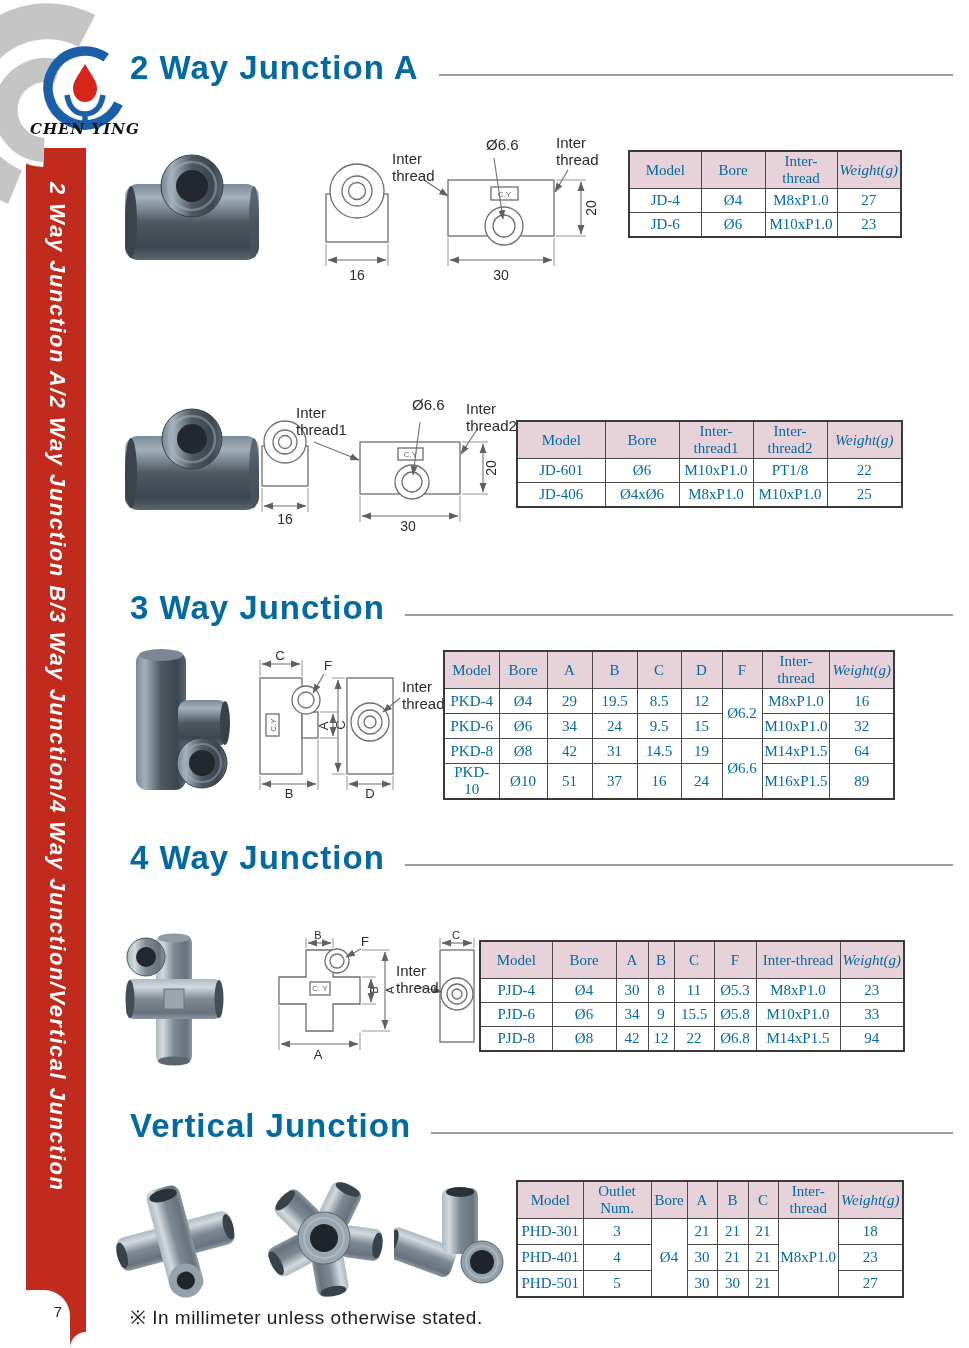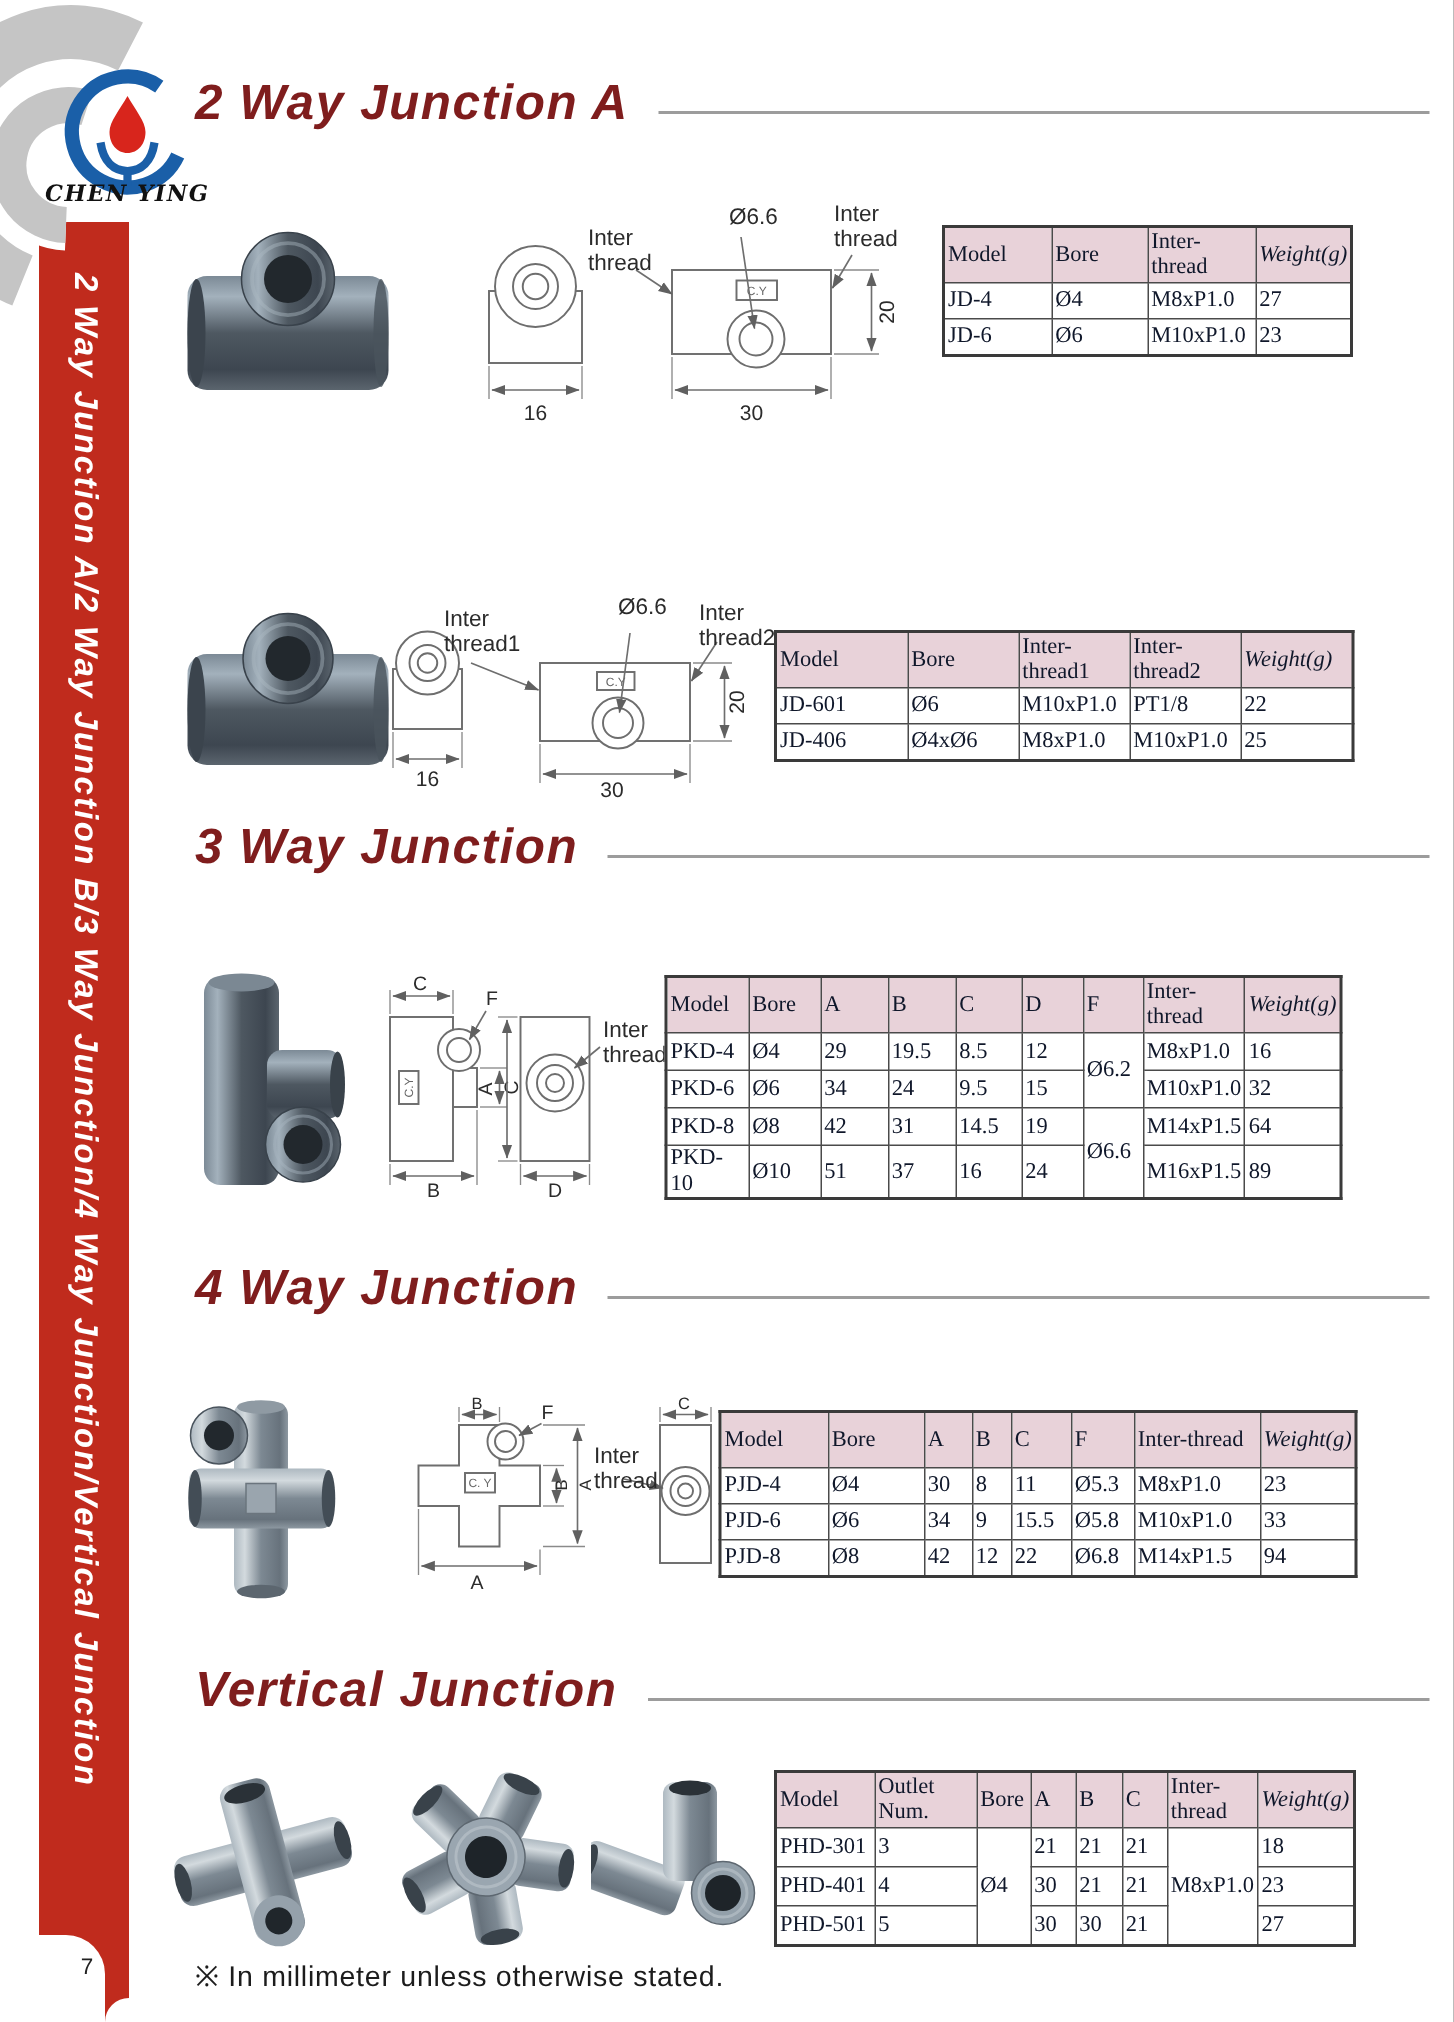--- a/index.html
+++ b/index.html
@@ -16,26 +16,26 @@
          border-top-left-radius:16px;}
   .pagenum{position:absolute;left:44px;top:1303px;width:28px;text-align:center;
          font-size:15px;color:#222;}
   .corner{position:absolute;left:0;top:0;}
   .logo{position:absolute;left:30px;top:36px;}
   .brand{position:absolute;left:30px;top:120px;width:118px;text-align:left;
          font-family:"DejaVu Serif",serif;font-style:italic;font-weight:bold;
          font-size:15px;letter-spacing:1px;color:#111;}
   
   .sec-title{position:absolute;left:130px;right:16px;display:flex;align-items:flex-start;gap:20px;}
-  .sec-title .t{font-size:33px;font-weight:bold;font-style:italic;color:#7f1d1d;
+  .sec-title .t{font-size:33px;font-weight:bold;color:#0369a1;
                 white-space:nowrap;letter-spacing:1px;line-height:40px;}
   .rule{flex:1;height:2px;background:#9c9c9c;margin-top:26px;}
   
   .spec{position:absolute;border-collapse:collapse;background:#fff;
-        font-family:"Liberation Serif",serif;color:#0f172a;text-align:left;
+        font-family:"Liberation Serif",serif;color:#0369a1;text-align:center;
         border:2px solid #3a3a3a;table-layout:fixed;}
   .spec th,.spec td{border:1px solid #4a4a4a;padding:0 2px;overflow:hidden;}
   .spec th{background:#e8d2d9;font-weight:normal;font-size:15px;line-height:1.12;height:36px;}
   .spec td{font-size:15px;height:23px;}
   .tc td{height:24px;}
   .te td{height:25px;margin-left:12px;}
   .nw{white-space:nowrap;font-style:italic;}
   
   .diag{position:absolute;}
   .ln{fill:#fff;stroke:#6e6e6e;stroke-width:1.3;}
@@ -255,21 +255,21 @@
       <tr>
         <td>JD-406</td>
         <td>Ø4xØ6</td>
         <td>M8xP1.0</td>
         <td>M10xP1.0</td>
         <td>25</td>
       </tr>
     </tbody>
   </table>
 
-  <div class="sec-title" style="top:544px">
+  <div class="sec-title" style="top:588px">
     <span class="t">3 Way Junction</span>
     <span class="rule"></span>
   </div>
 
   <svg class="photo" style="left:126px;top:648px" width="107" height="145" viewBox="0 0 107 145">
     <rect x="10" y="3" width="50" height="139" rx="11" fill="url(#mvd)"></rect>
     <ellipse cx="35" cy="7" rx="22" ry="6" fill="#7b8893"></ellipse>
     <rect x="52" y="52" width="50" height="46" rx="10" fill="url(#mhd)"></rect>
     <ellipse cx="99" cy="75" rx="5" ry="22" fill="#39424a"></ellipse>
     <circle cx="76" cy="115" r="25" fill="url(#mvd)" stroke="#39424b"></circle>

